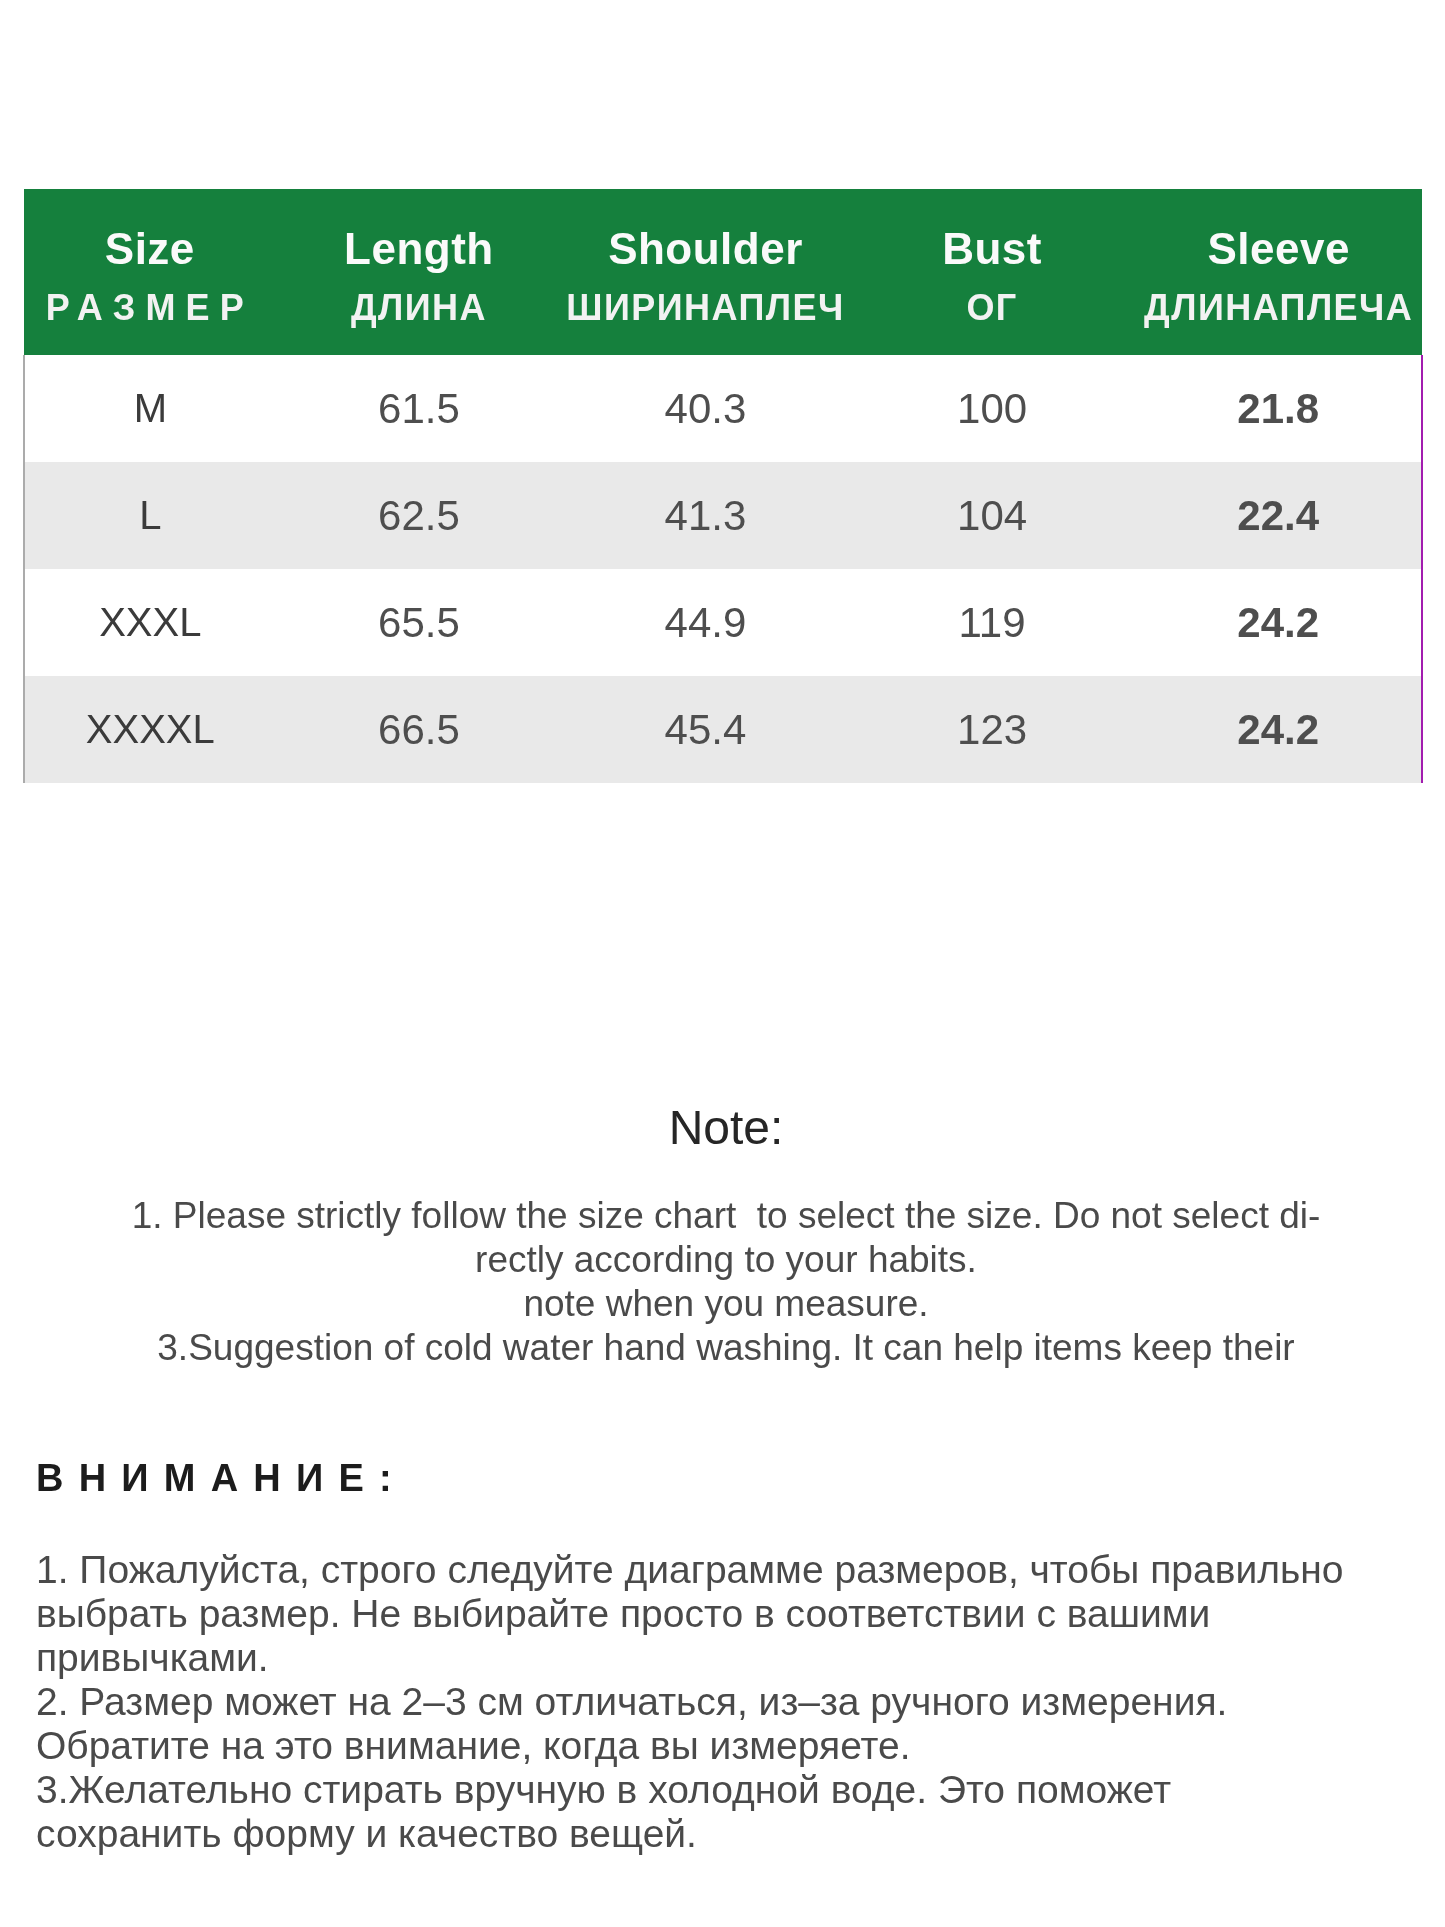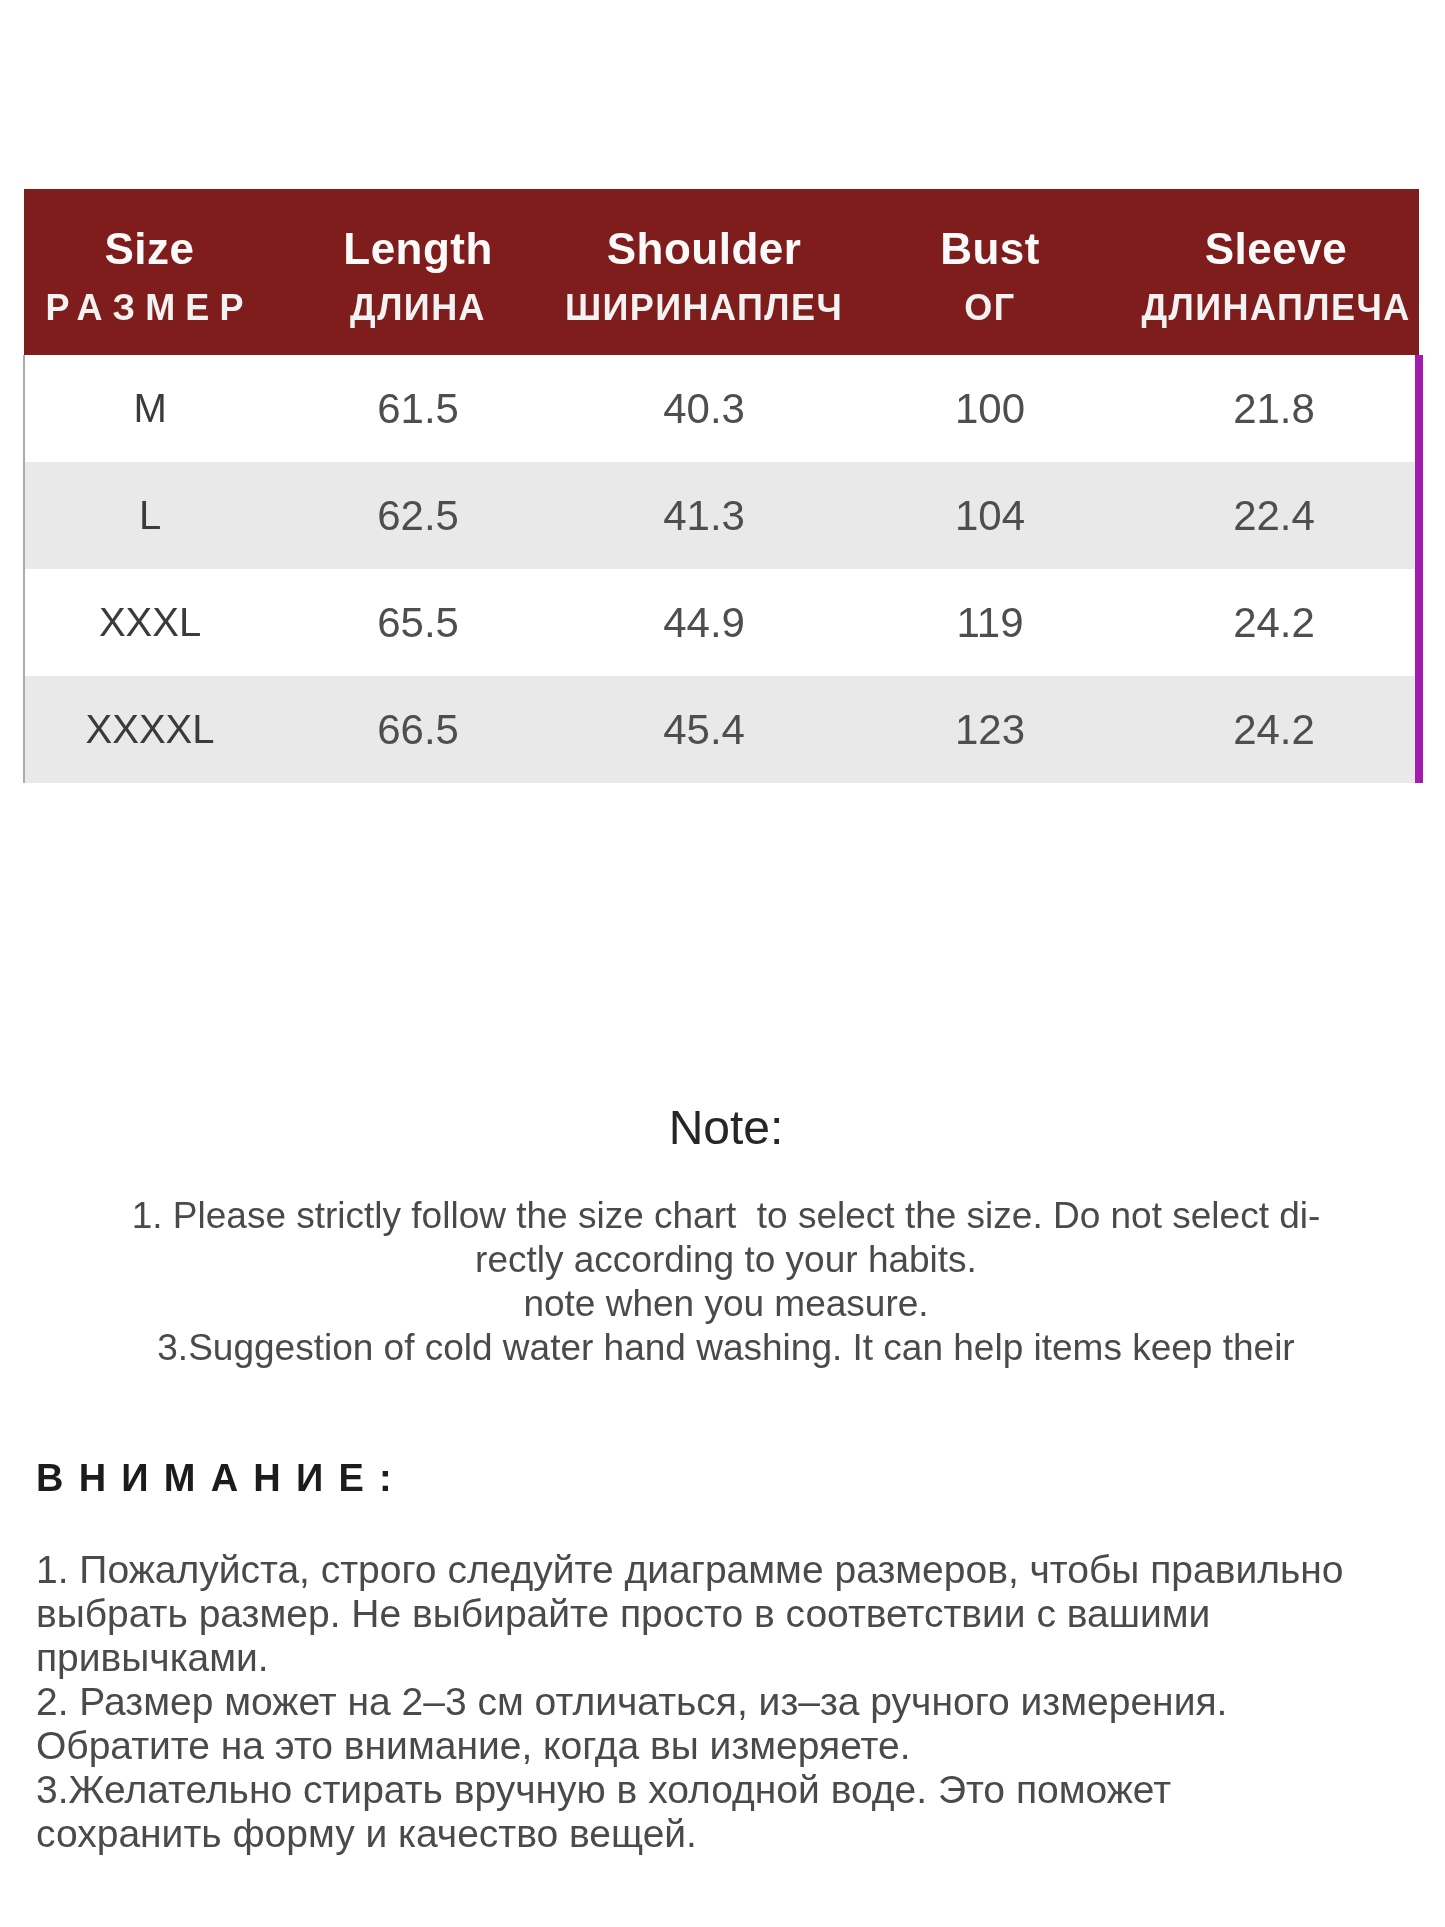--- a/index.html
+++ b/index.html
@@ -37,21 +37,21 @@
     left: 23px;
     top: 189px;
     width: 1400px;
   }
   table.size-table {
     width: 100%;
     border-collapse: collapse;
     table-layout: fixed;
   }
   table.size-table thead th {
-    background: #7f1d1d;
+    background: #15803d;
     color: #fafafa;
     font-weight: 400;
     padding: 34px 0 30px 0;
     vertical-align: middle;
   }
   .h-en {
     font-size: 44px;
     font-weight: 600;
     line-height: 52px;
     letter-spacing: 0.5px;
@@ -72,21 +72,21 @@
     font-size: 42px;
     color: #4e4e4e;
     background: #ffffff;
   }
   table.size-table tbody td.cell-size {
     font-size: 40px;
     color: #3b3b3b;
   }
   table.size-table tbody tr:nth-child(even) td { background: #e9e9e9; }
   table.size-table tbody td:first-child { border-left: 2px solid #ababab; }
-  table.size-table tbody td:last-child { border-right: 8px solid #a21caf; }
+  table.size-table tbody td:last-child { border-right: 2px solid #a21caf; font-weight: bold; }
 
   
   .note-block {
     position: absolute;
     left: 30px;
     top: 1102px;
     width: 1392px;
     text-align: center;
   }
   .note-heading {

